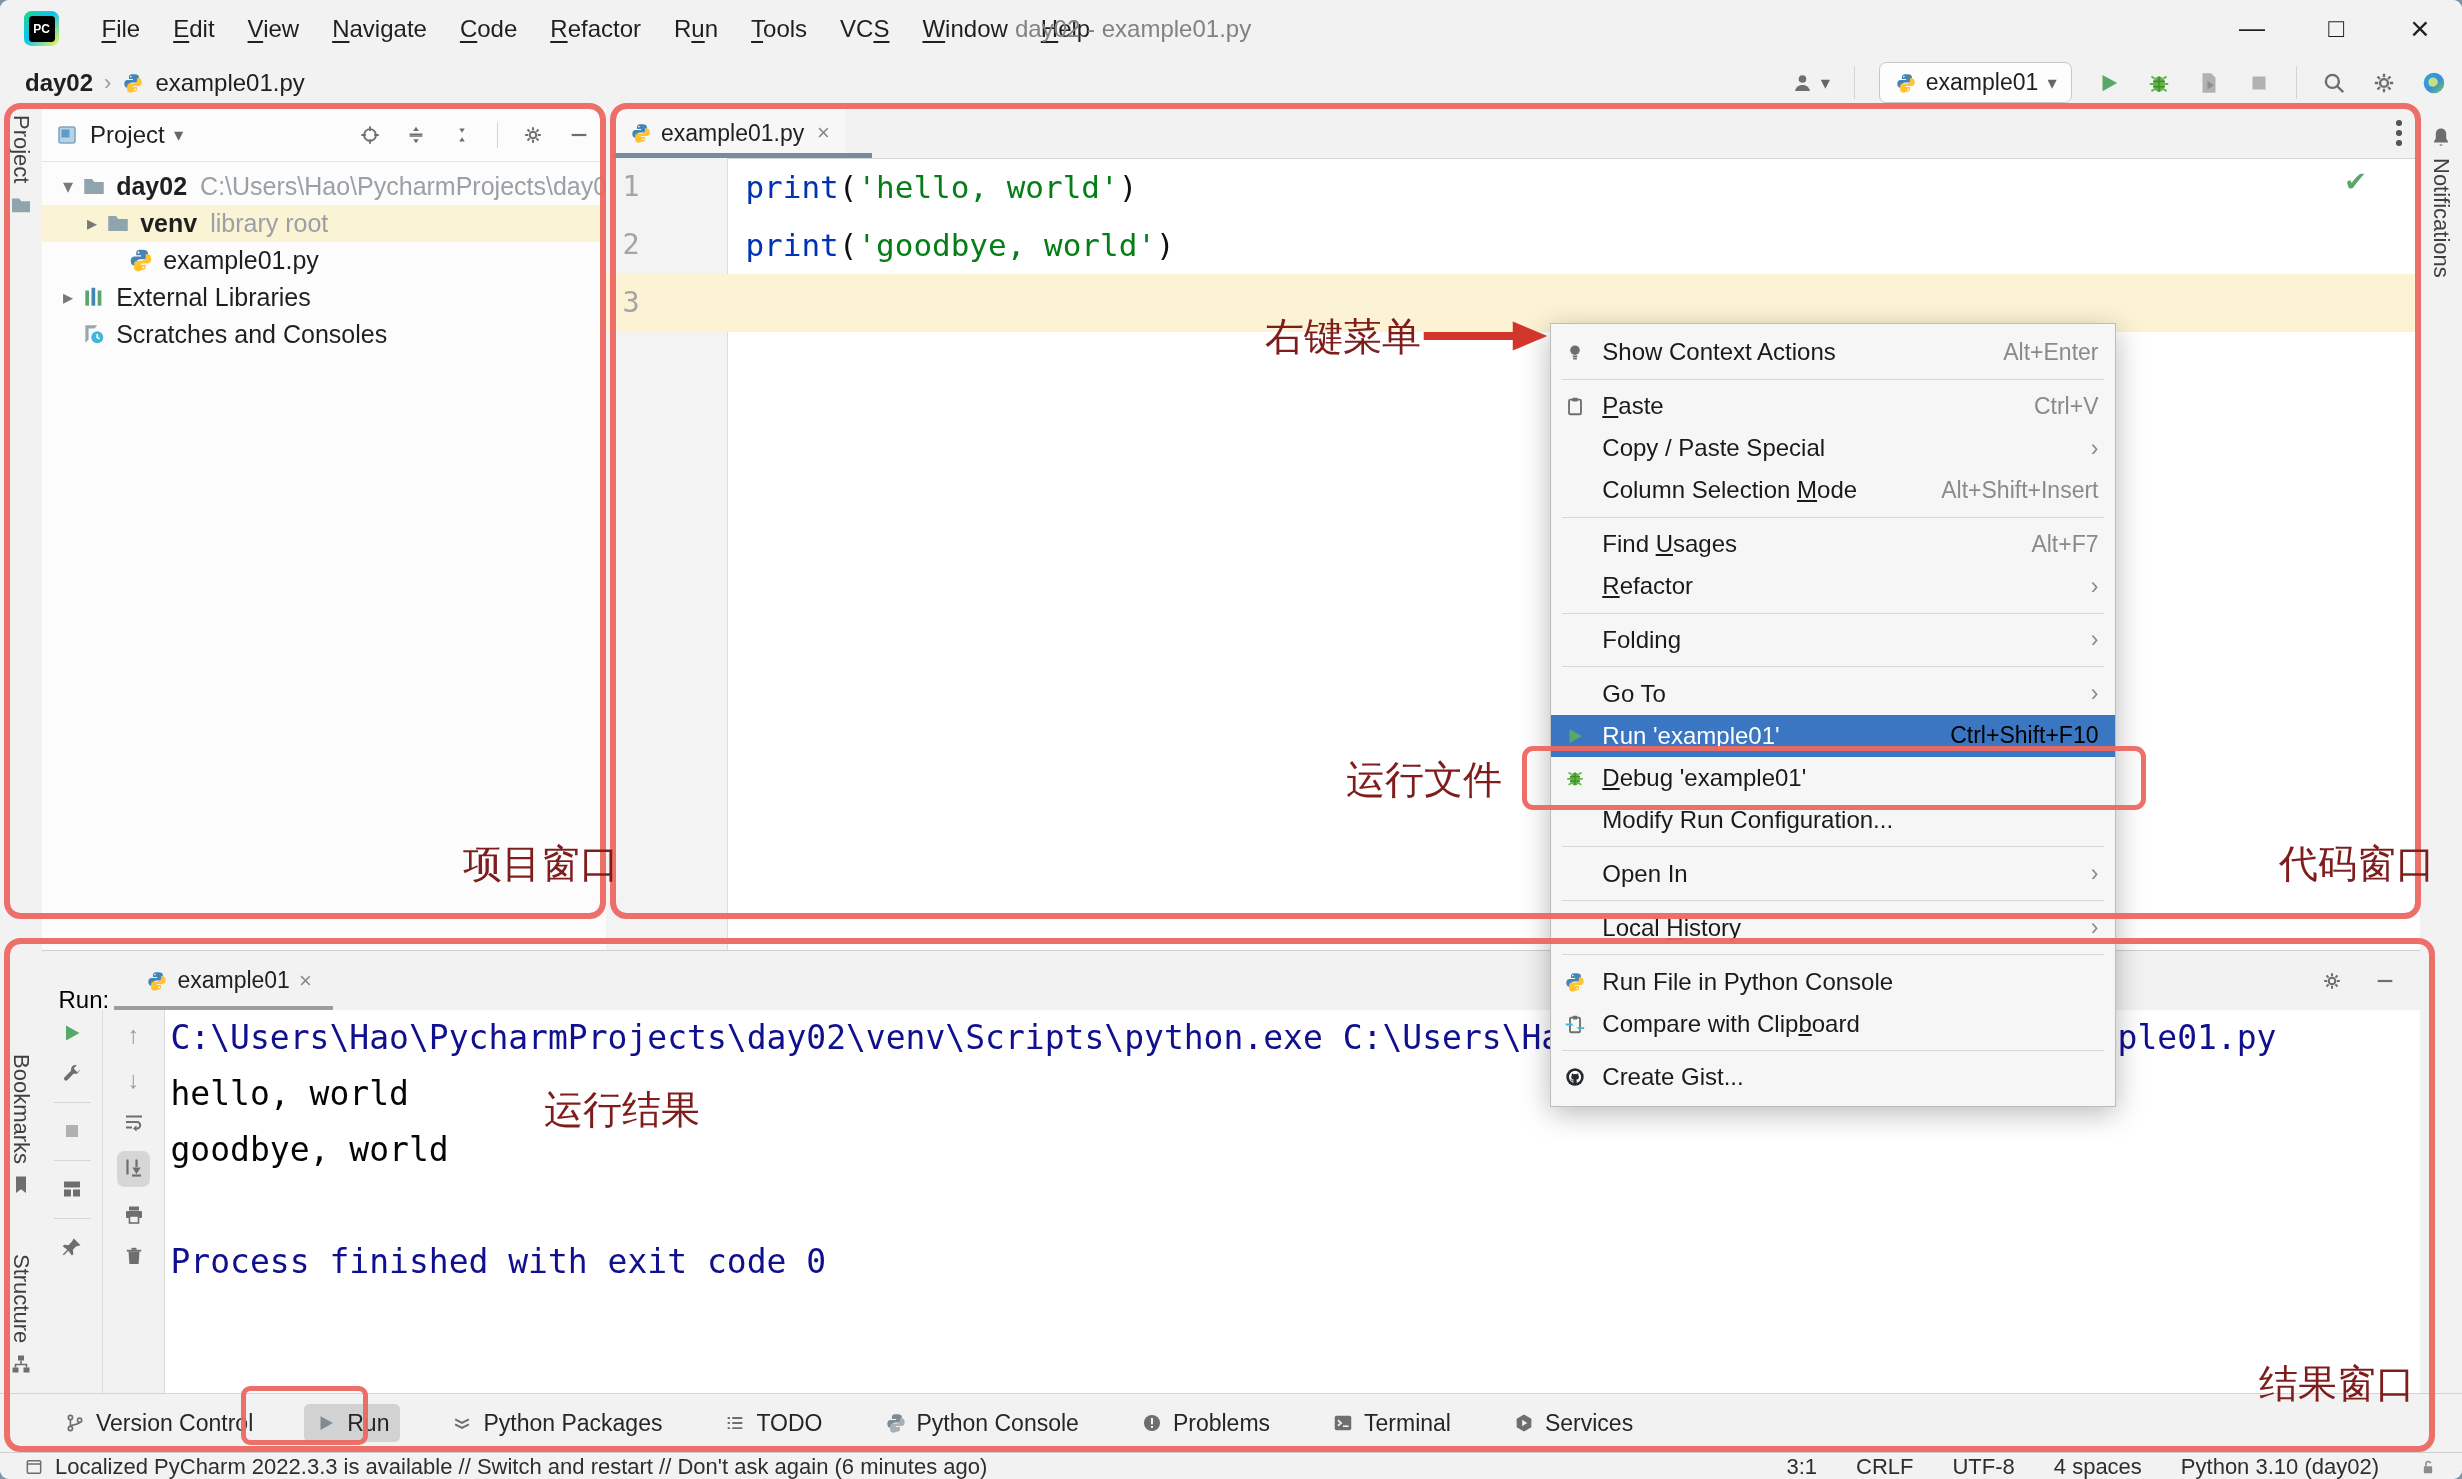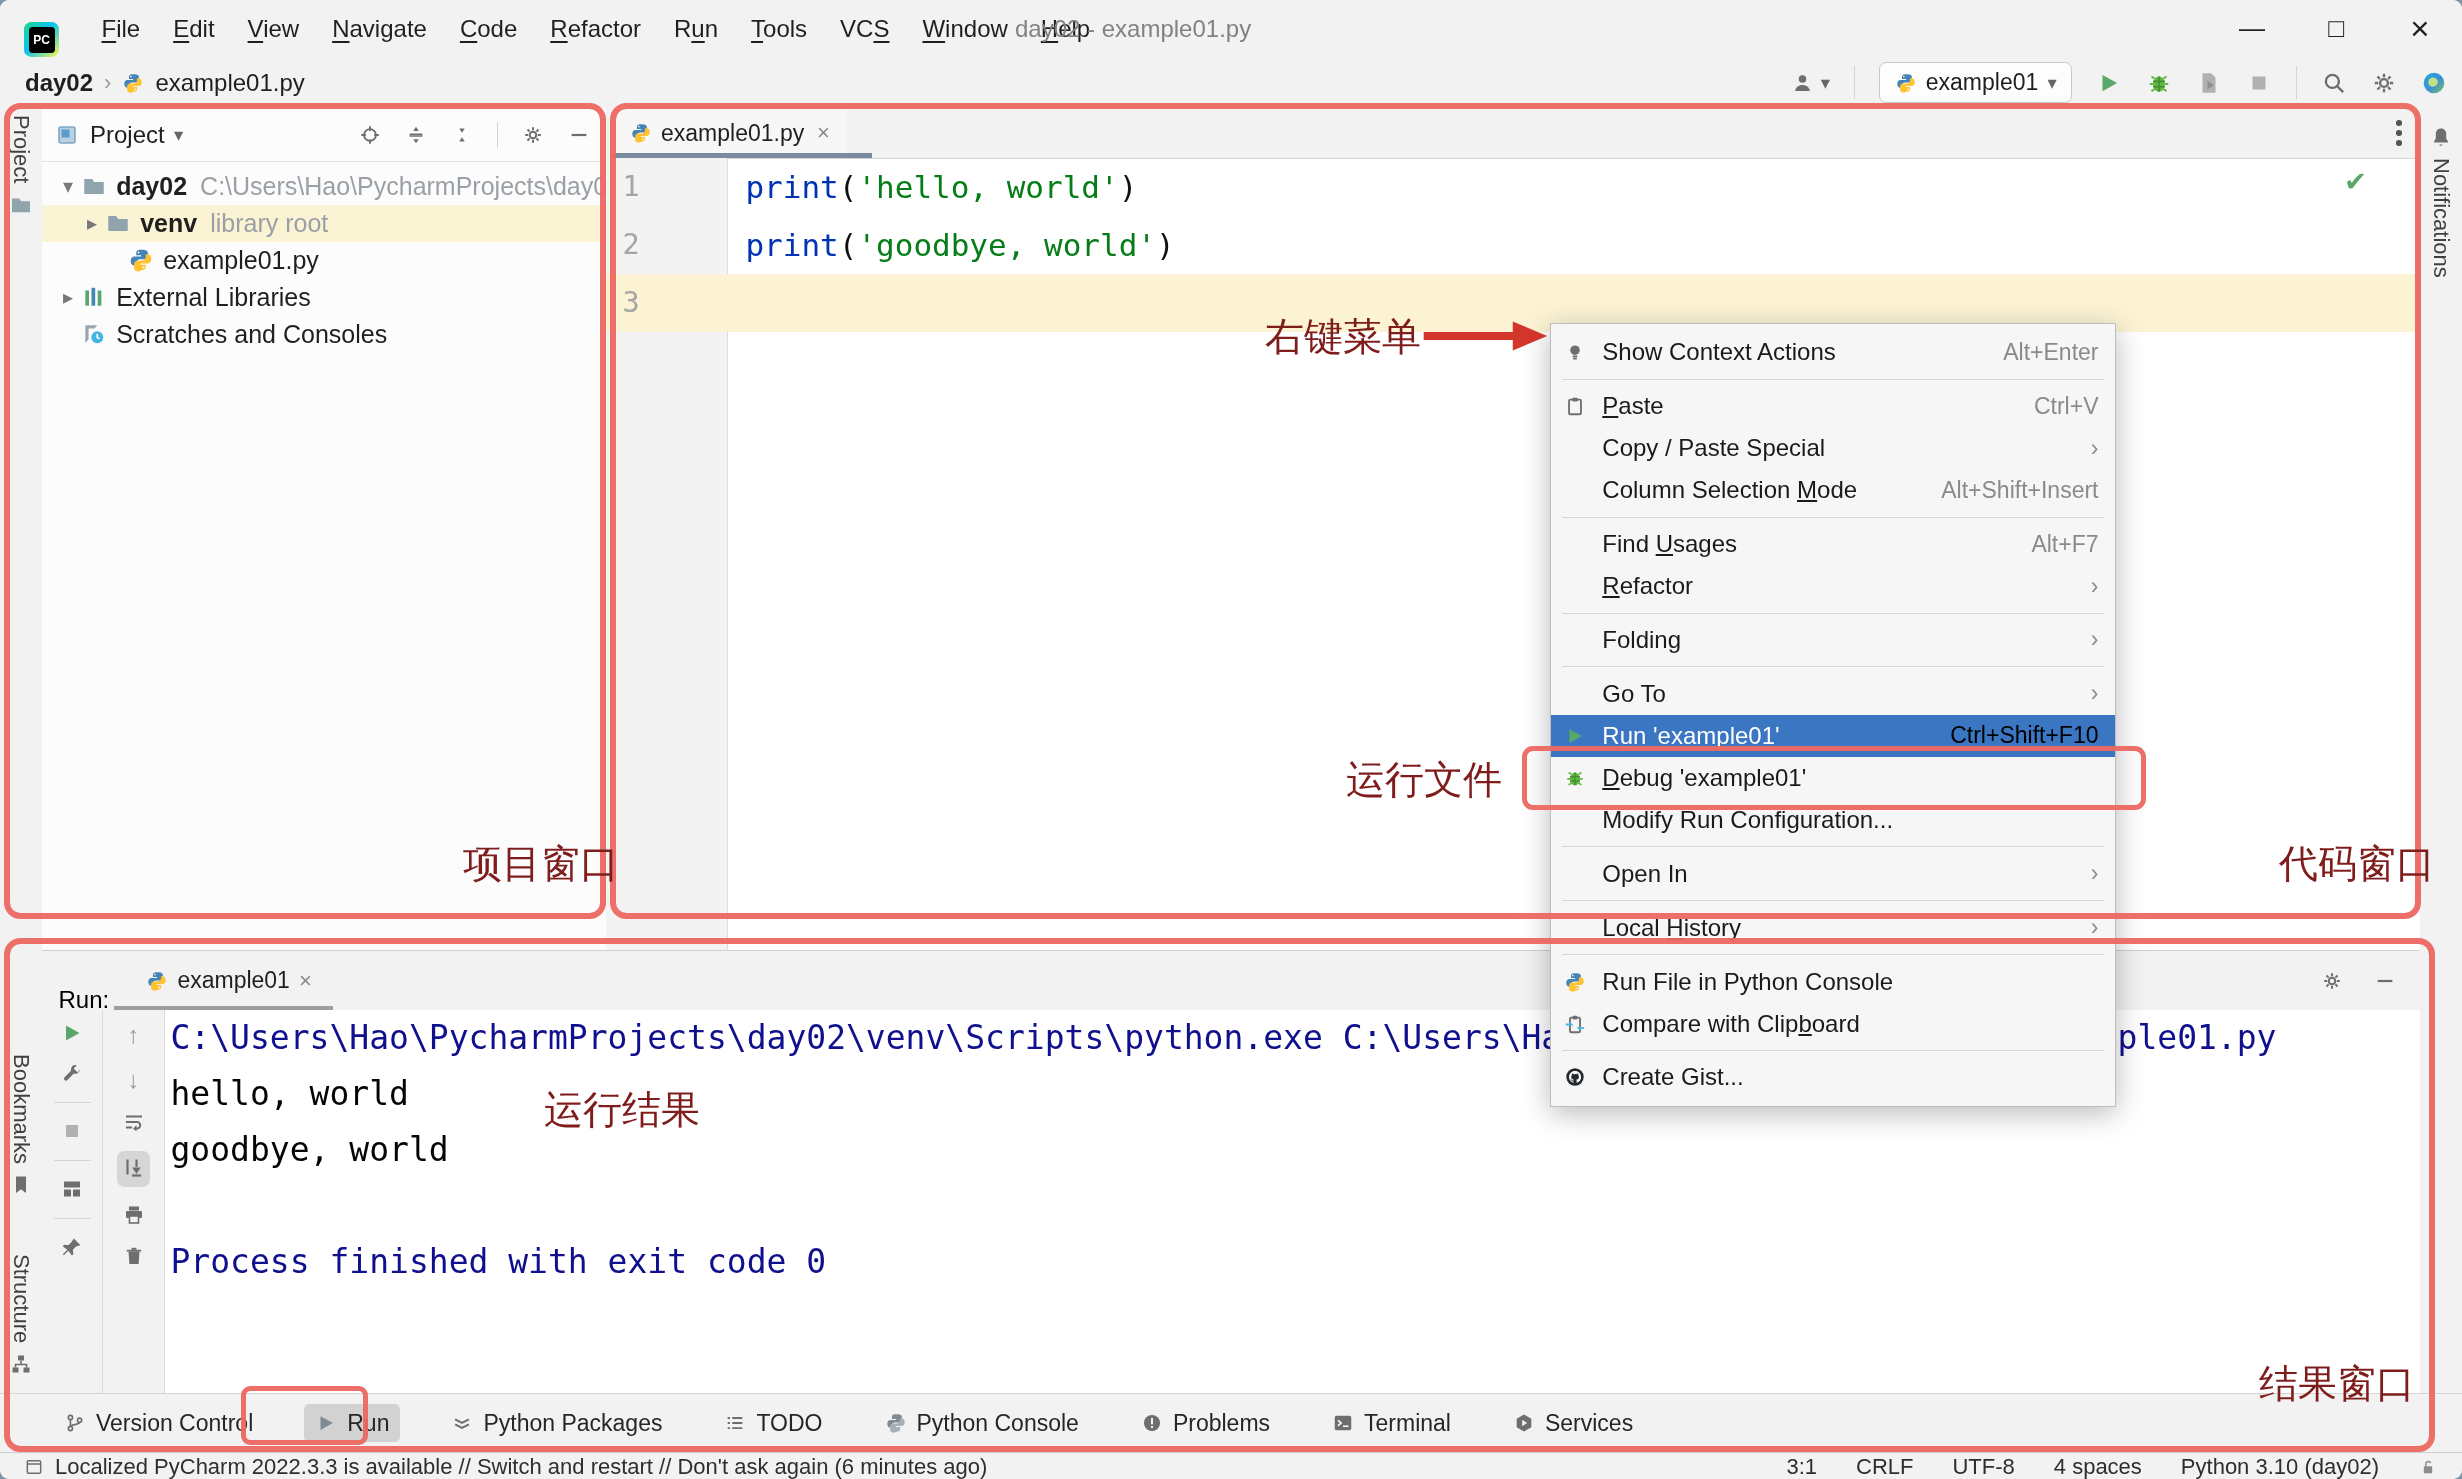--- a/index.html
+++ b/index.html
@@ -1,20 +1,20 @@
 <!DOCTYPE html>
 <html style="font-size:14.7px"><head>
 <meta charset="utf-8">
 <style>
   html,body{margin:0;padding:0;}
   body{width:2462px;height:1480px;background:#7e94a7;font-family:"Liberation Sans",sans-serif;-webkit-font-smoothing:antialiased;}
   .window{position:absolute;inset:0;background:#f2f2f2;border-radius:9.2px;overflow:hidden;}
 
   
-  .titlebar{position:absolute;left:0;top:0;width:2462px;height:57px;background:#f2f2f2;border-bottom:0.9px solid #d9d9d9;display:flex;align-items:flex-end;}
+  .titlebar{position:absolute;left:0;top:0;width:2462px;height:57px;background:#f2f2f2;border-bottom:0.9px solid #d9d9d9;display:flex;align-items:center;}
   .pclogo{width:35px;height:35px;margin-left:24px;border-radius:7.3px;background:linear-gradient(135deg,#21d789,#07c3f2 45%,#fcf84a);display:flex;align-items:center;justify-content:center;}
   .pclogo .inner{width:26px;height:26px;background:#000;border-radius:3.7px;color:#fff;font-size:12px;font-weight:bold;display:flex;align-items:center;justify-content:center;}
   .menus{display:flex;margin-left:26px;}
   .mb-item{font-size:24px;color:#1f1f1f;padding:0 16.5px;height:57px;line-height:57px;cursor:default;}
   .mb-item u{text-underline-offset:3.7px;}
   .win-title{position:absolute;left:1015px;top:0;height:57px;line-height:57px;font-size:24px;color:#828282;}
   .winbtns{position:absolute;right:0;top:0;height:57px;display:flex;align-items:center;}
   .winbtn{width:84px;text-align:center;font-size:26px;color:#1f1f1f;}
   .winbtn.close{font-size:33px;}
 

